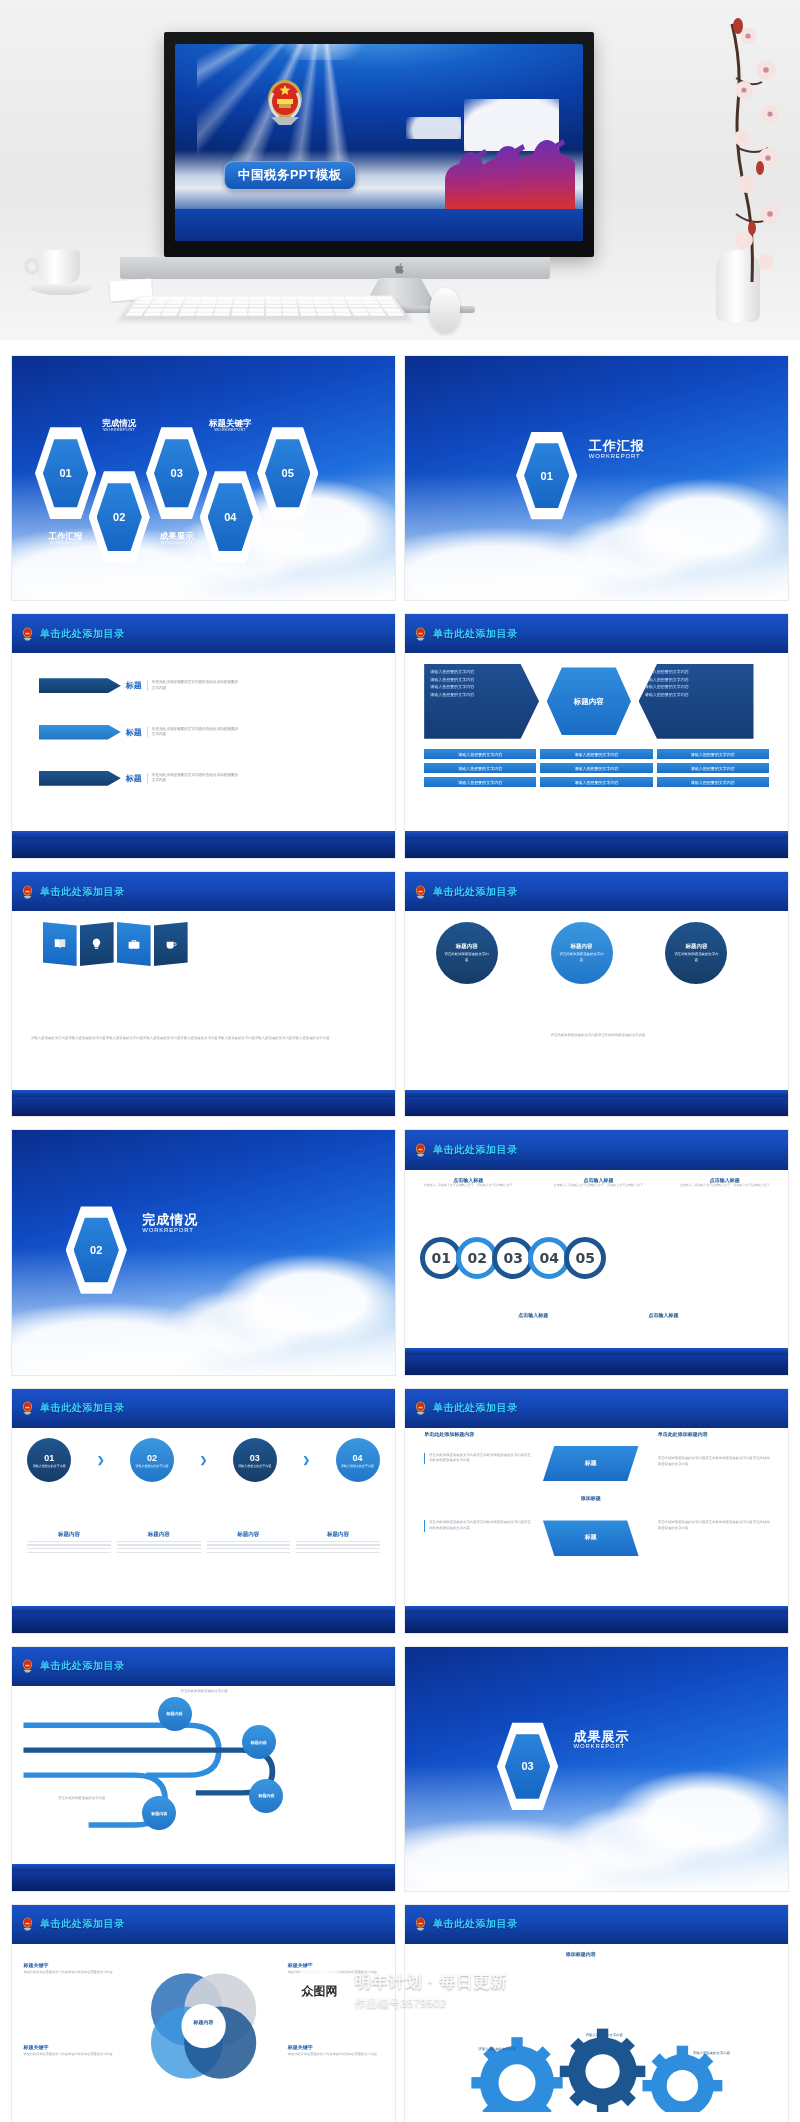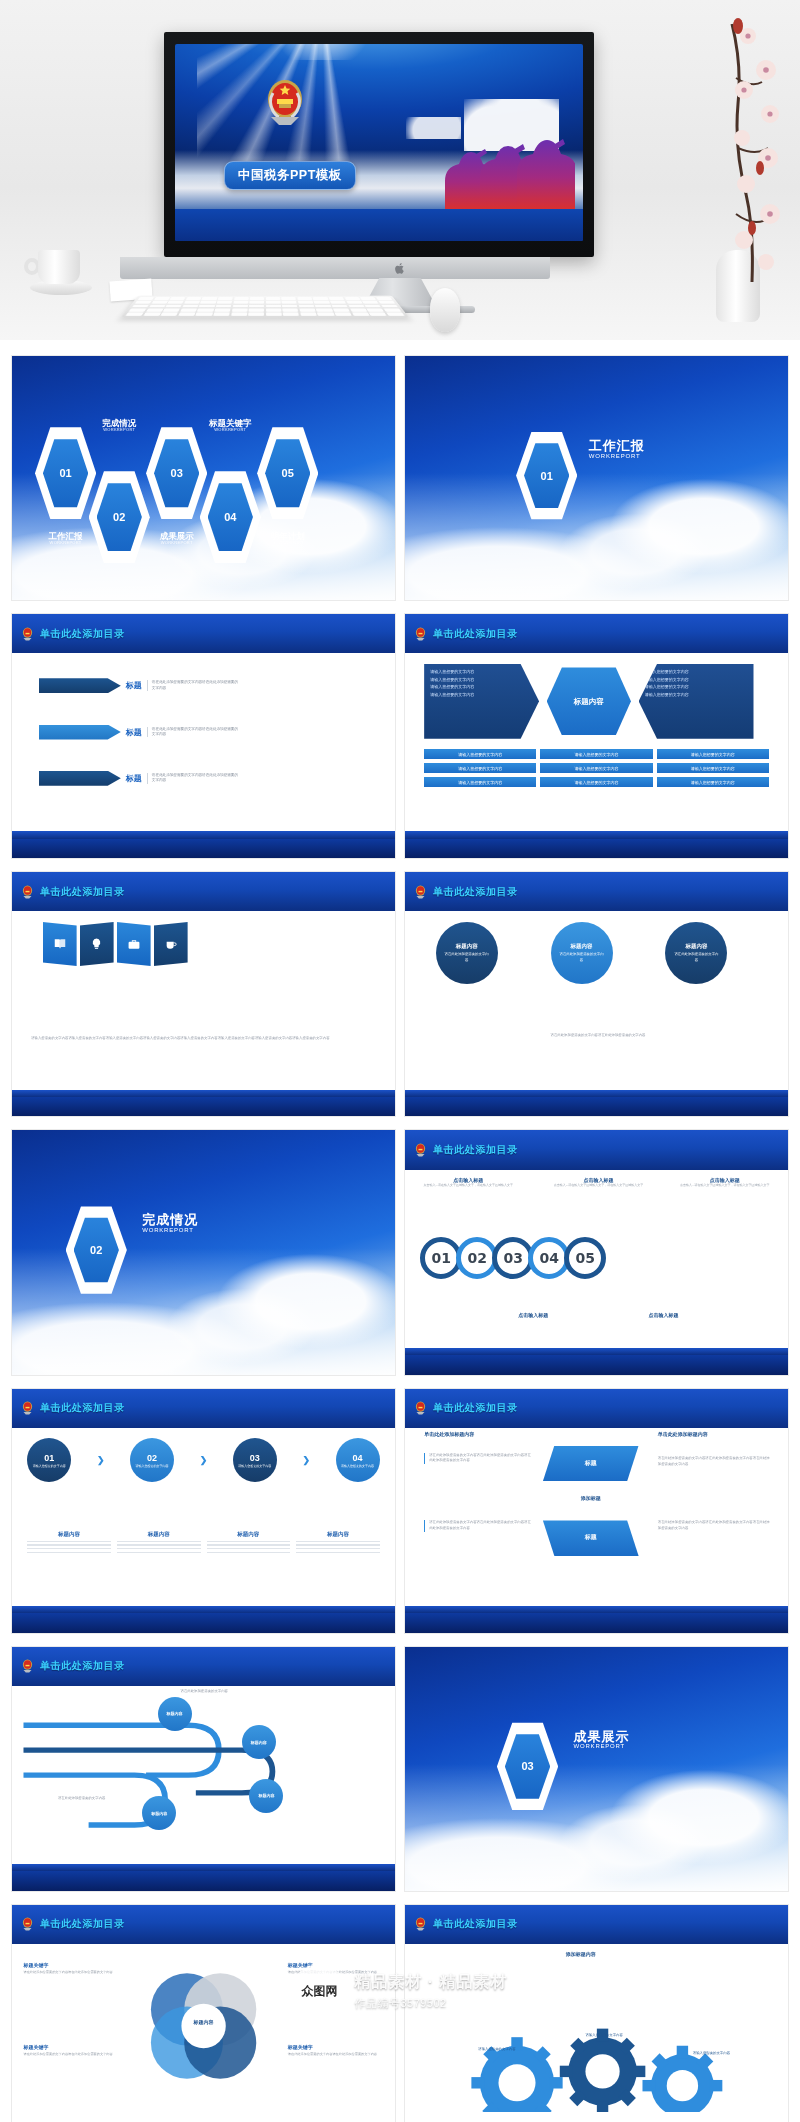--- a/index.html
+++ b/index.html
@@ -876,16 +876,16 @@
       <div class="para" style="position:absolute;left:73%;top:60%;width:14%;text-align:center;color:#20558f">请输入您想要的文字内容</div>
     </div>
 
   </div>
 
 </div>
 
 <div class="watermark">
   <div class="wm-logo">众图网</div>
   <div class="wm-txt">
-    <b>精品素材 · 精品素材</b>
+    <b>明年计划 · 每日更新</b>
     <span>作品编号3579502</span>
   </div>
 </div>
 
 </body></html>

